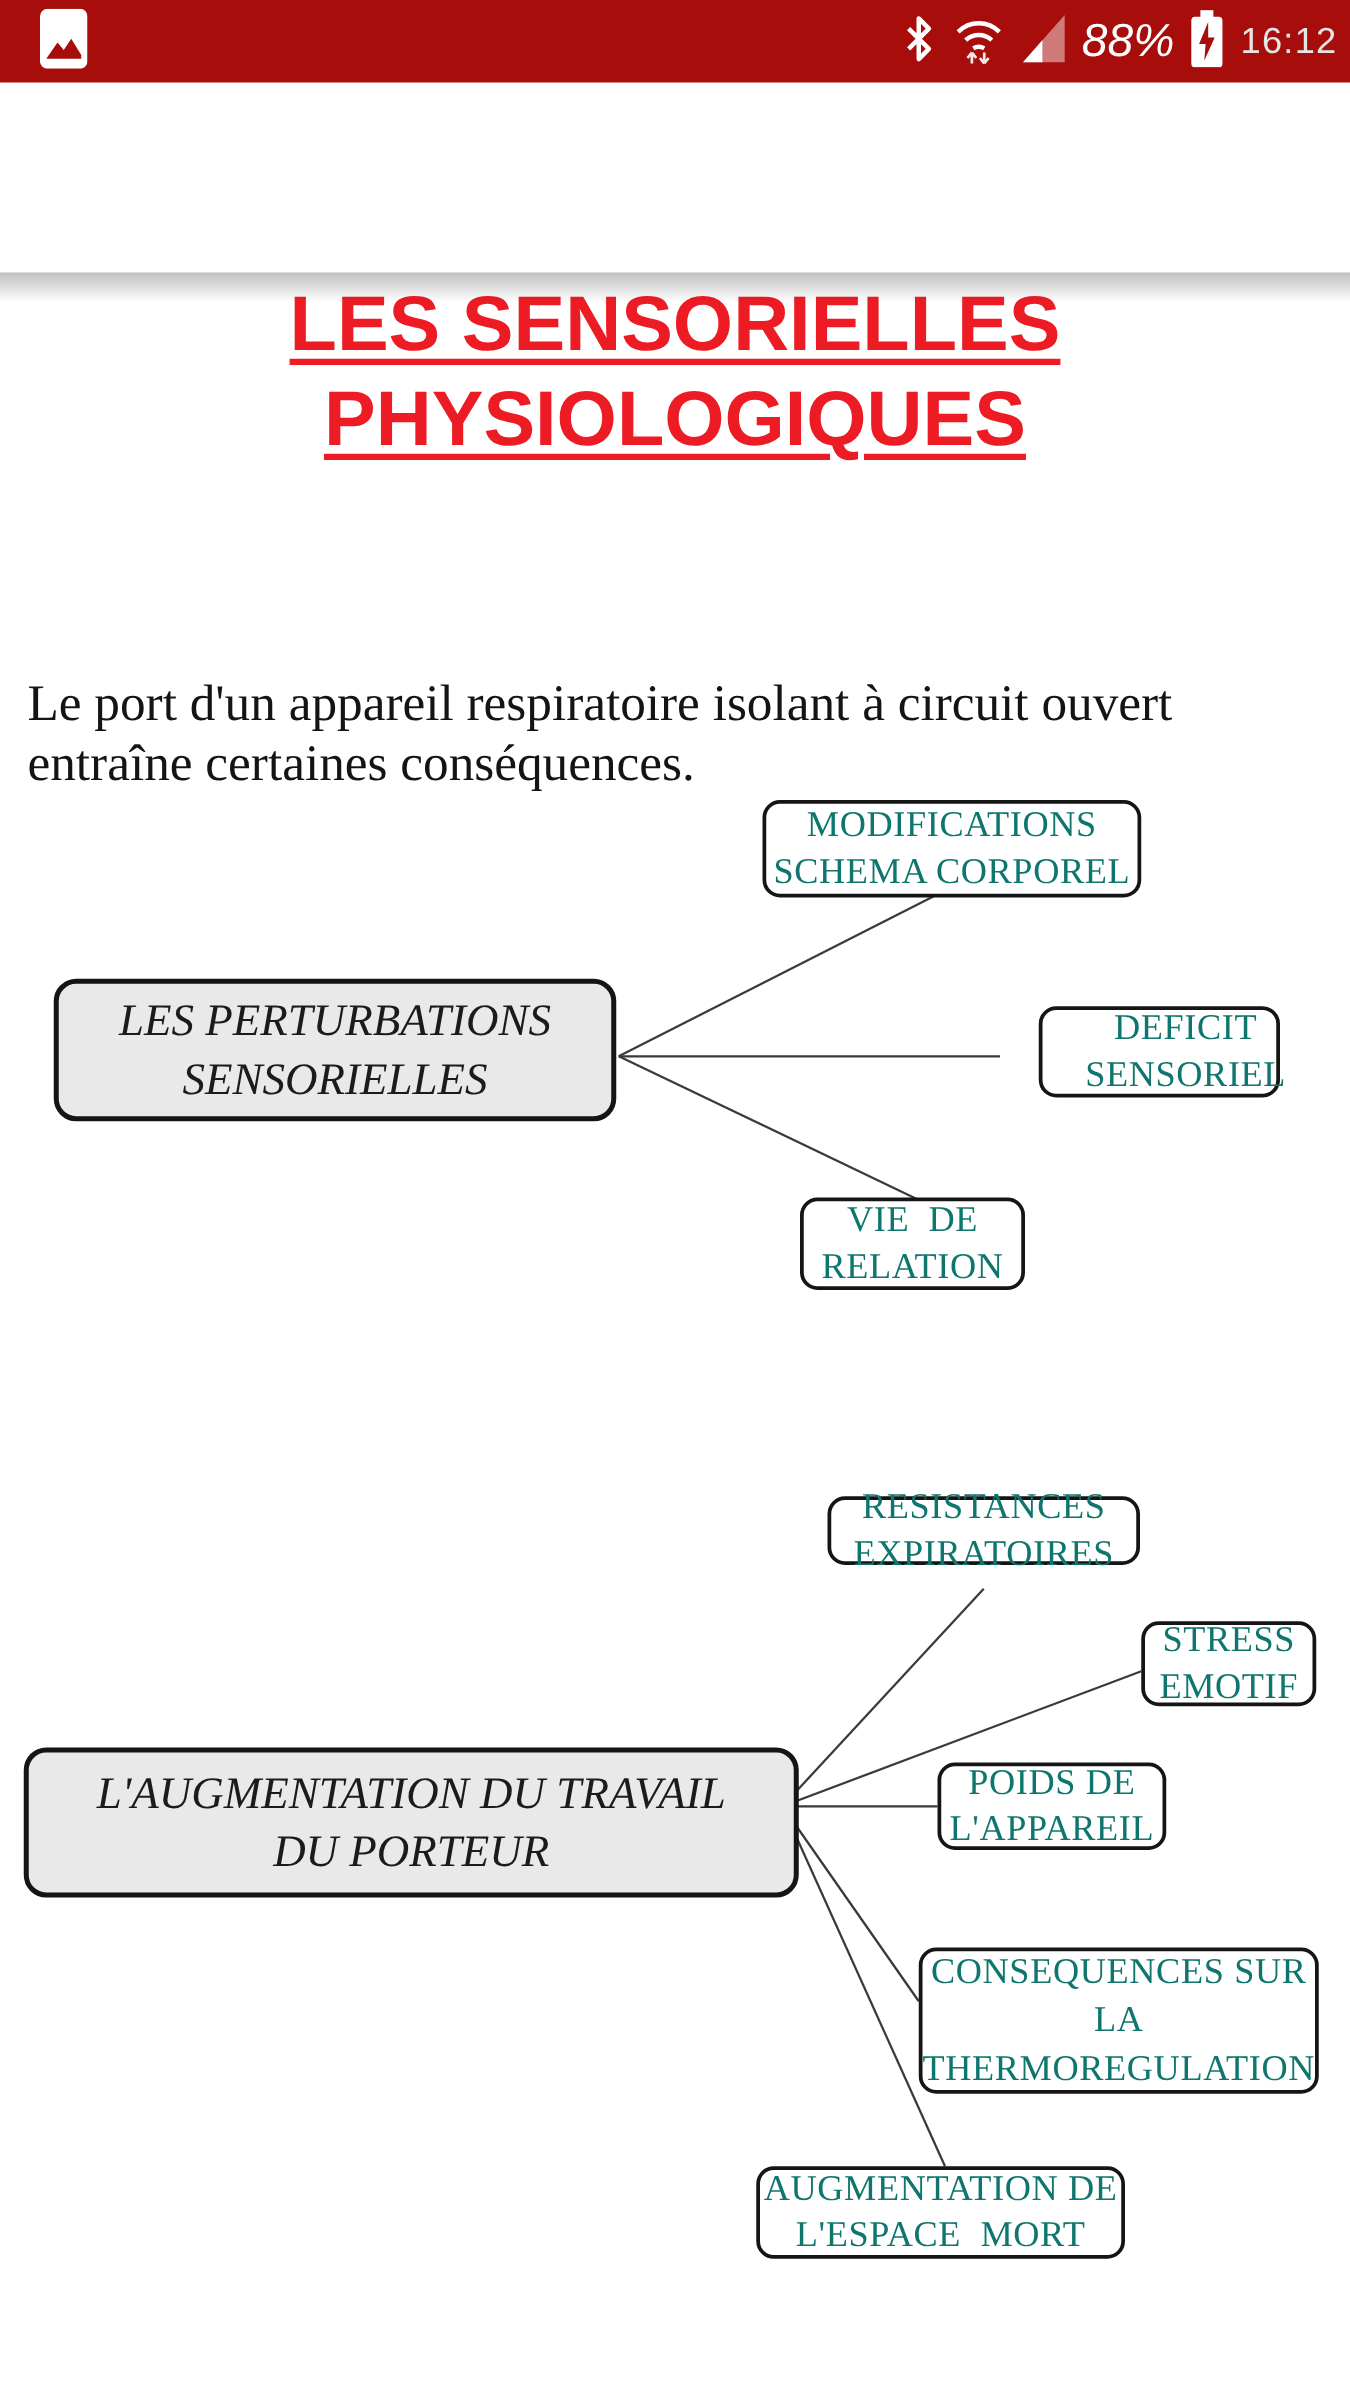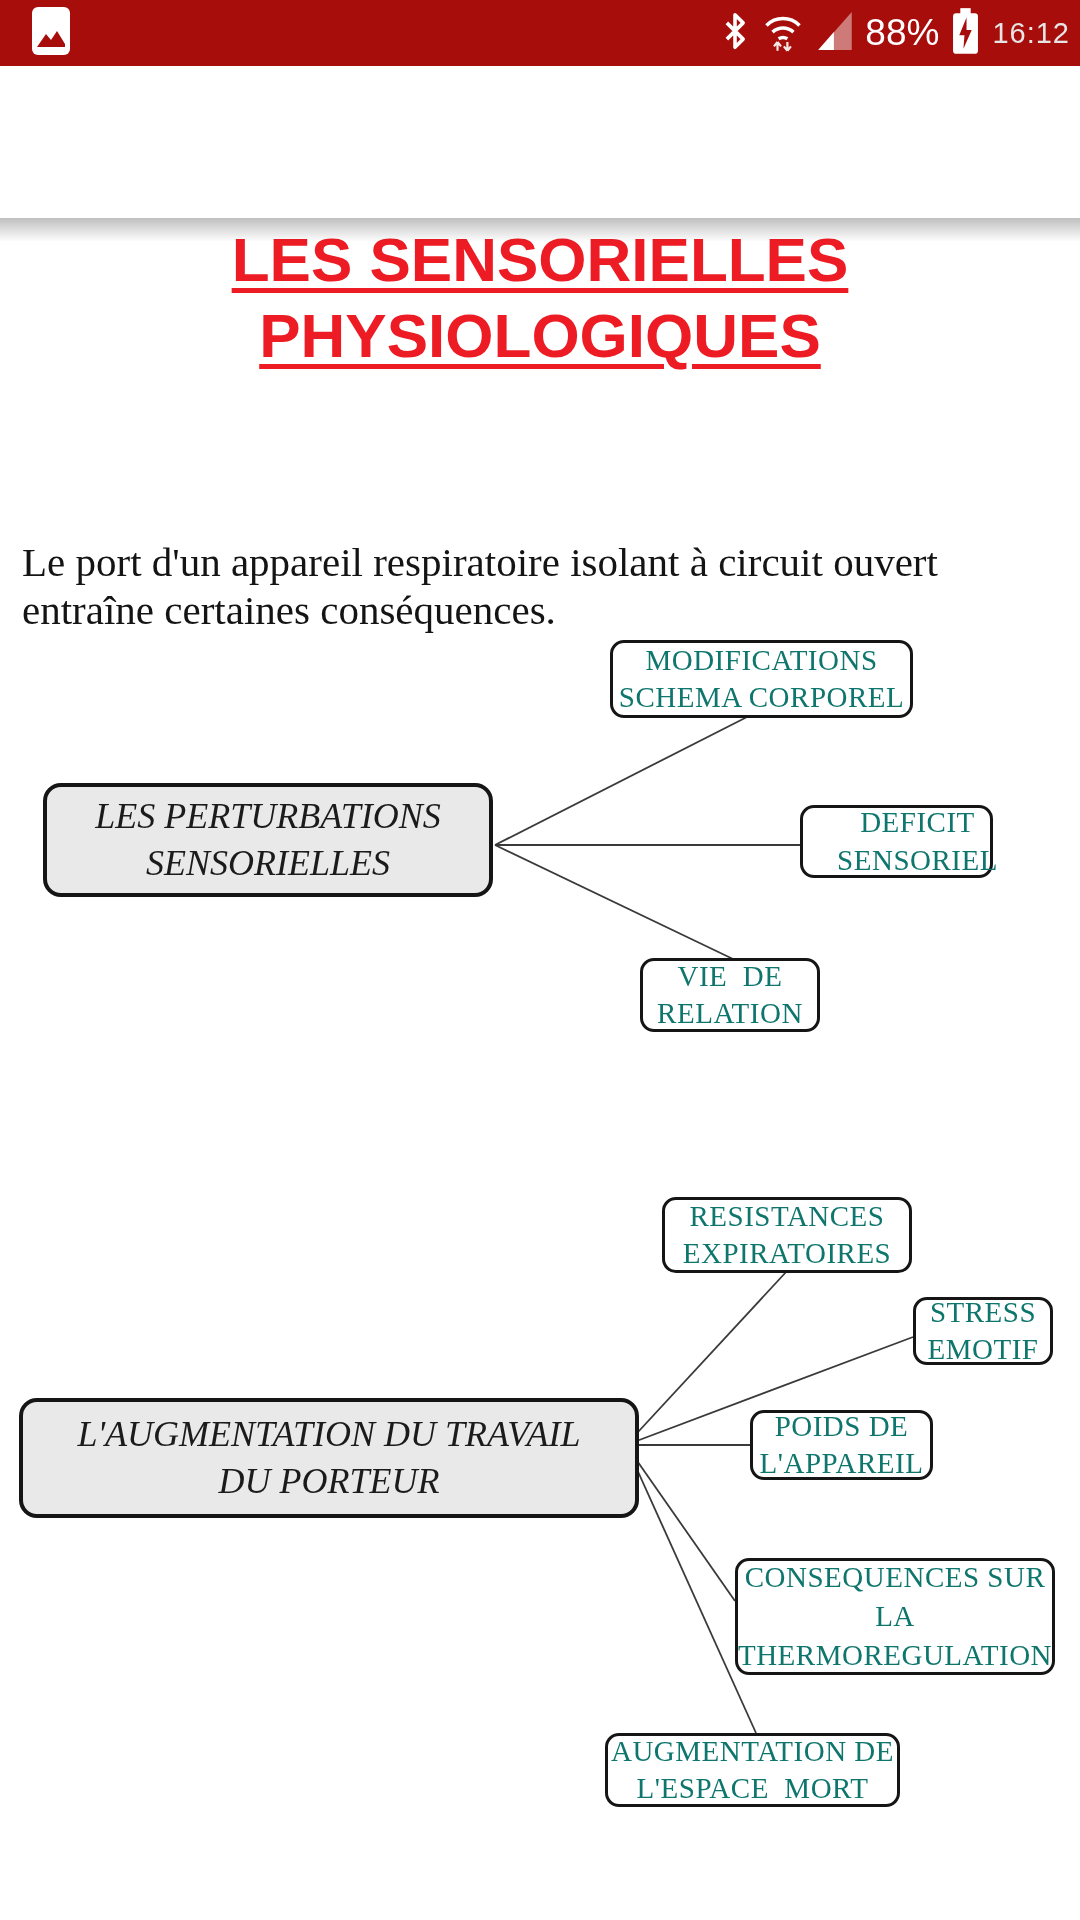--- a/index.html
+++ b/index.html
@@ -3,21 +3,21 @@
 <meta charset="utf-8">
 <style>
   html,body{margin:0;padding:0;background:#ffffff;}
   .screen{position:relative;width:1080px;height:1920px;overflow:hidden;background:#ffffff;
           font-family:"Liberation Sans",sans-serif;}
   
   .status-bar{position:absolute;top:0;left:0;width:1080px;height:66px;background:#a70d0b;
               display:flex;align-items:center;justify-content:space-between;
               padding:0 10px 0 32px;box-sizing:border-box;color:#fff;}
   .sb-right{display:flex;align-items:center;gap:13px;}
-  .sb-text{font-size:37px;color:#fff;}
+  .sb-text{font-size:37px;color:#fff;font-style:italic;}
   .sb-time{font-size:29px;color:#e5e5e5;letter-spacing:1px;}
   
   .app-bar{position:absolute;top:66px;left:0;width:1080px;height:152px;background:#ef4337;
            display:flex;align-items:center;box-sizing:border-box;padding:0 24px 0 48px;z-index:3;}
   .app-bar-shadow{position:absolute;top:218px;left:0;width:1080px;height:24px;
                   background:linear-gradient(rgba(0,0,0,0.25),rgba(0,0,0,0));z-index:2;}
   .back-btn,.home-btn{background:none;border:none;padding:0;margin:0;cursor:pointer;display:flex;align-items:center;}
   .app-title{color:#fff;font-size:50px;font-weight:bold;margin:0 0 0 52px;letter-spacing:1px;}
   .home-btn{margin-left:auto;}
   
@@ -32,23 +32,23 @@
              display:flex;align-items:center;justify-content:center;text-align:center;
              font-family:"Liberation Serif",serif;font-size:29px;line-height:1.28;letter-spacing:0.5px;
              color:#0f766e;white-space:pre-line;box-sizing:border-box;z-index:1;padding:2px;}
   .hub-box{position:absolute;background:#e9e9e9;border:4px solid #151515;border-radius:18px;
            display:flex;align-items:center;justify-content:center;text-align:center;
            font-family:"Liberation Serif",serif;font-style:italic;font-size:36px;line-height:1.3;
            color:#1b1b1b;white-space:pre-line;box-sizing:border-box;z-index:1;}
   #hub1{left:43px;top:783px;width:450px;height:114px;}
   #hub2{left:19px;top:1398px;width:620px;height:120px;}
   #b-mod{left:610px;top:640px;width:303px;height:78px;}
-  #b-def{left:800px;top:805px;width:193px;height:73px;padding-left:44px;}
+  #b-def{left:831px;top:805px;width:193px;height:73px;padding-left:44px;}
   #b-vie{left:640px;top:958px;width:180px;height:74px;}
-  #b-res{left:662px;top:1197px;width:250px;height:76px;}
+  #b-res{left:662px;top:1197px;width:250px;height:55px;}
   #b-str{left:913px;top:1297px;width:140px;height:68px;}
   #b-poi{left:750px;top:1410px;width:183px;height:70px;}
   #b-con{left:735px;top:1558px;width:320px;height:117px;line-height:1.35;}
   #b-aug{left:605px;top:1733px;width:295px;height:74px;}
 </style>
 </head>
 <body>
 
 <div class="screen">
 

